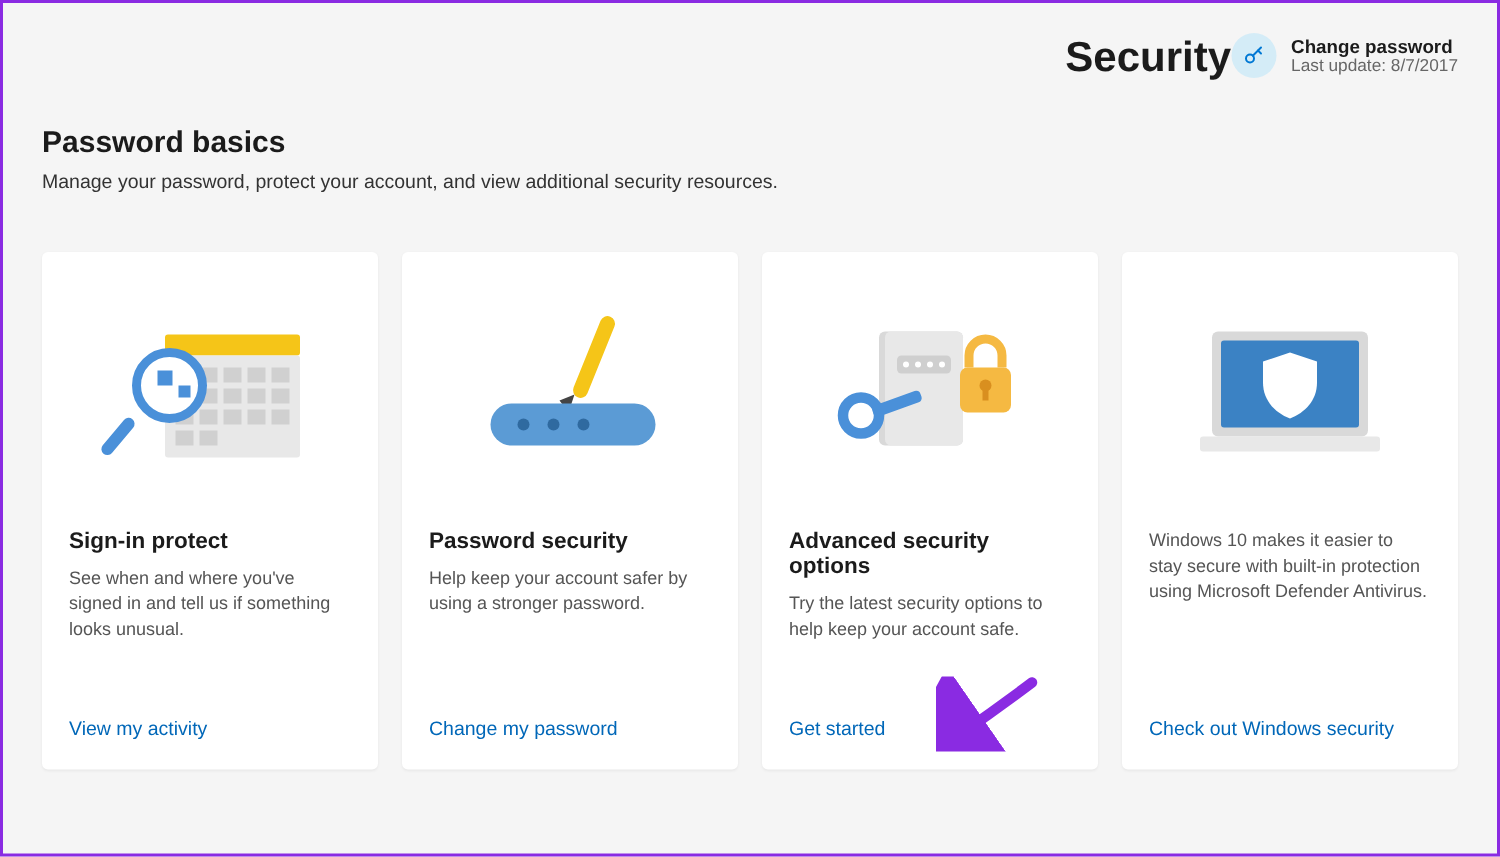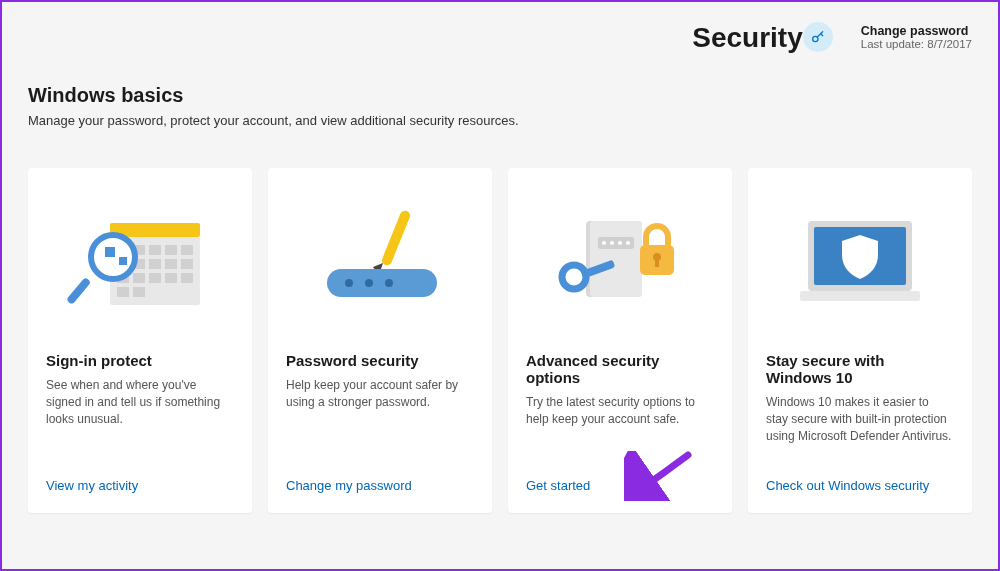--- a/index.html
+++ b/index.html
@@ -17,21 +17,21 @@
     align-items: flex-start;
     margin-bottom: 30px;
   }
   .page-title {
     font-size: 28px;
     font-weight: 600;
   }
   .header-right {
     display: flex;
     align-items: center;
-    gap: 28px;
+    gap: 10px;
   }
   .key-circle {
     width: 30px;
     height: 30px;
     border-radius: 50%;
     background: #d4ecf7;
     display: flex;
     align-items: center;
     justify-content: center;
     color: #0078d4;
@@ -114,21 +114,21 @@
         <path d="M16 7 l3 3"></path>
       </svg>
     </div>
     <div class="header-right-text">
       <div class="hrt-title">Change password</div>
       <div class="hrt-sub">Last update: 8/7/2017</div>
     </div>
   </div>
 </div>
 
-<h2 class="section-title">Windows basics</h2>
+<h2 class="section-title">Password basics</h2>
 <p class="section-desc">Manage your password, protect your account, and view additional security resources.</p>
 
 <div class="cards">
 
   <div class="card">
     <div class="card-illus">
       <svg width="150" height="120" viewBox="0 0 150 120">
 
         <rect x="45" y="22" width="90" height="14" rx="2" fill="#f5c518"></rect>
         <rect x="45" y="36" width="90" height="68" rx="2" fill="#e8e8e8"></rect>
@@ -220,18 +220,17 @@
     <div class="card-illus">
       <svg width="160" height="120" viewBox="0 0 160 120">
 
         <rect x="28" y="20" width="104" height="70" rx="4" fill="#d9d9d9"></rect>
         <rect x="34" y="26" width="92" height="58" rx="2" fill="#3b82c4"></rect>
         <rect x="20" y="90" width="120" height="10" rx="2" fill="#e8e8e8"></rect>
 
         <path d="M80 34 l18 6 v14 c0 12 -8 20 -18 24 c-10 -4 -18 -12 -18 -24 v-14 z" fill="#fff"></path>
       </svg>
     </div>
-    <div class="card-title">Stay secure with Windows 10</div>
     <div class="card-desc">Windows 10 makes it easier to stay secure with built-in protection using Microsoft Defender Antivirus.</div>
     <a class="card-link">Check out Windows security</a>
   </div>
 
 </div>
 
 </body></html>

